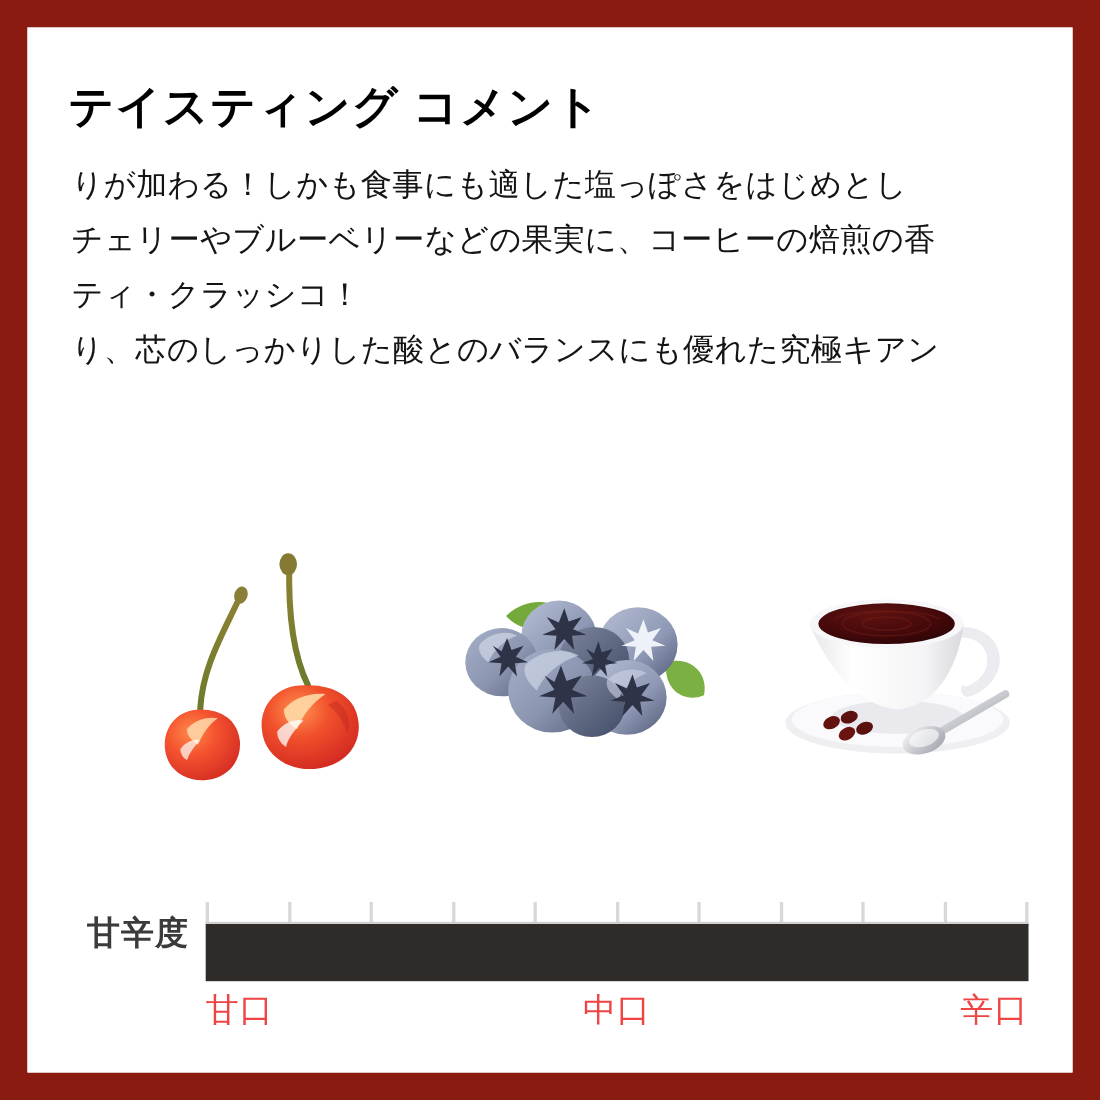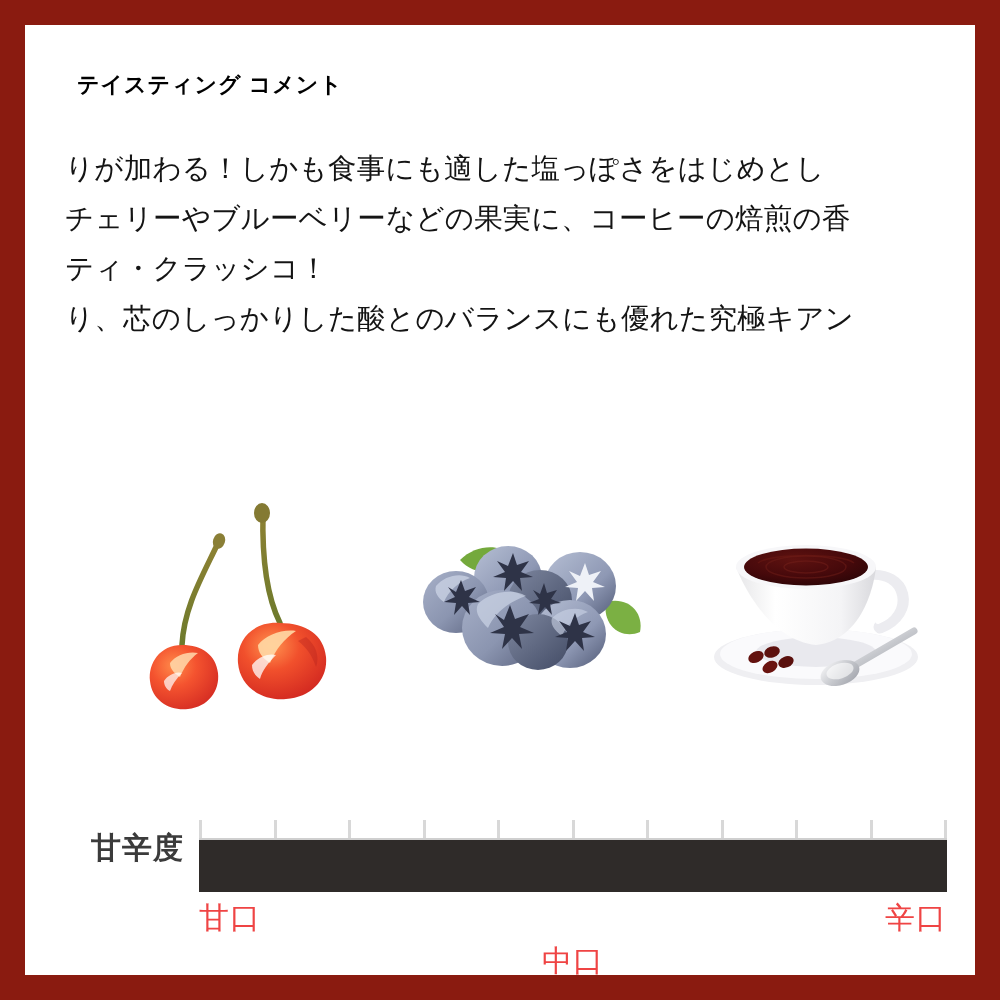--- a/index.html
+++ b/index.html
@@ -27,23 +27,23 @@
     position: relative;
     width: 100%;
     height: 100%;
     background: #ffffff;
     box-sizing: border-box;
   }
 
   
   .title {
     position: absolute;
-    left: 52px;
+    left: 37px;
     top: 45px;
-    font-size: 22px;
+    font-size: 41px;
     font-weight: bold;
     color: #000000;
     letter-spacing: 1px;
     white-space: nowrap;
   }
 
   
   .body-copy {
     position: absolute;
     left: 40px;
@@ -69,21 +69,21 @@
   
   #cherries { left: 115px; top: 40px; width: 250px; height: 220px; }
   
   #blueberries { left: 395px; top: 75px; width: 235px; height: 160px; }
   
   #coffee { left: 675px; top: 80px; width: 230px; height: 155px; }
 
   
   .scale-block {
     position: absolute;
-    left: 14px;
+    left: 2px;
     top: 745px;
     width: 950px;
     height: 150px;
   }
   .scale-label {
     position: absolute;
     left: 10px;
     top: 58px;
     width: 135px;
     text-align: right;
@@ -131,21 +131,21 @@
   }
   .end-lab {
     position: absolute;
     top: 0;
     font-size: 30px;
     color: #ef4444;
     letter-spacing: 1px;
     white-space: nowrap;
   }
   .end-left  { left: 0; }
-  .end-mid   { left: 50%; transform: translateX(-50%); margin-top: 43px; }
+  .end-mid   { left: 50%; transform: translateX(-50%); }
   .end-right { right: 0; }
 </style>
 </head>
 <body>
 
 <div id="page">
   <div id="inner">
 
     <div class="title">テイスティング コメント</div>
 

